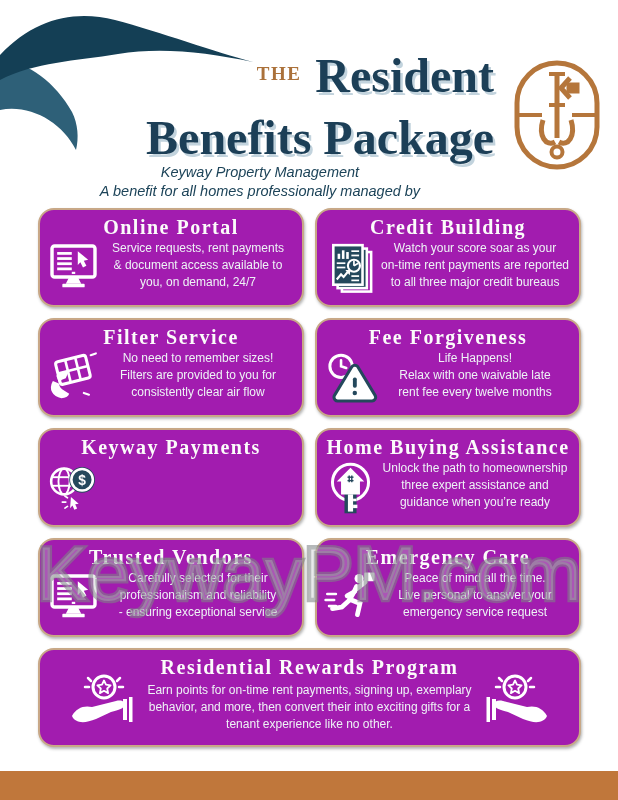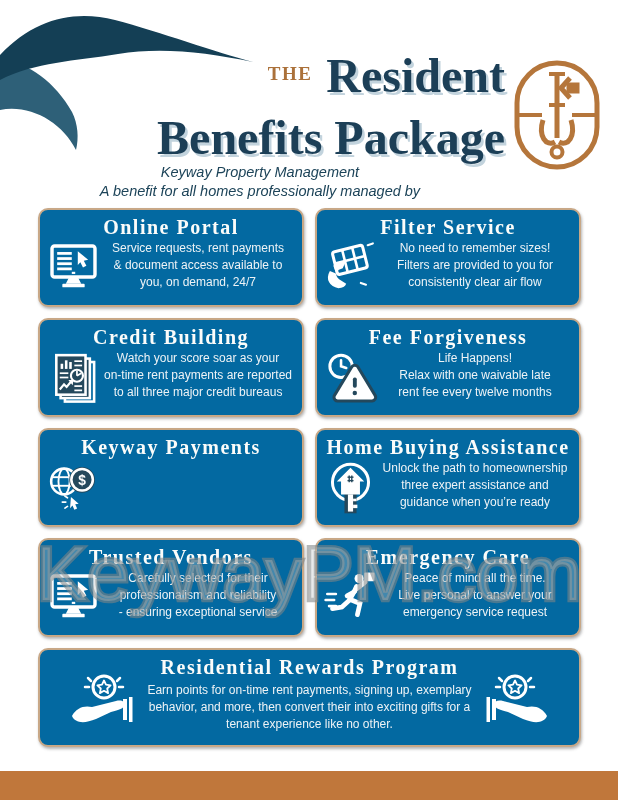--- a/index.html
+++ b/index.html
@@ -1,30 +1,30 @@
 <!DOCTYPE html>
 <html><head>
 <meta charset="utf-8">
 <style>
   html,body{margin:0;padding:0;}
   body{width:618px;height:800px;background:#ffffff;position:relative;overflow:hidden;
        font-family:"Liberation Sans",sans-serif;}
   .swoosh{position:absolute;top:0;left:0;width:258px;height:160px;}
   .logo{position:absolute;top:58px;right:16px;width:90px;height:114px;}
-  .title-block{position:absolute;top:50px;right:113px;text-align:right;
+  .title-block{position:absolute;top:50px;right:124px;text-align:right;
        font-family:"Liberation Serif",serif;font-weight:bold;color:#1c3f57;}
   .title-line{font-size:48px;line-height:52px;text-shadow:2.5px 2.5px 0 #c2d3dd;white-space:nowrap;}
   .the-prefix{font-family:"Liberation Serif",serif;font-weight:bold;font-size:19px;
        letter-spacing:1.5px;color:#ab713a;position:relative;top:-12px;margin-right:14px;
        text-shadow:none;}
   .subtitle{position:absolute;top:163px;left:58px;width:404px;text-align:center;
        font-style:italic;font-size:14.5px;line-height:1.32;color:#1d4459;}
   .grid{position:absolute;left:38px;top:208px;width:543px;display:grid;
        grid-template-columns:1fr 1fr;column-gap:11px;row-gap:11px;}
-  .card{background:#0369a1;border:2px solid #c8a887;border-radius:10px;height:99px;
+  .card{background:#a21caf;border:2px solid #c8a887;border-radius:16px;height:99px;
        box-sizing:border-box;color:#eef3f6;box-shadow:1px 2px 3px rgba(40,40,40,.35);
        position:relative;}
   .card-title{font-family:"Liberation Serif",serif;font-weight:bold;font-size:20px;
        letter-spacing:1.5px;text-align:center;margin-top:6px;white-space:nowrap;color:#fbfcfa;}
   .card-body{display:flex;align-items:flex-start;padding:1px 8px 0 4px;}
   .card-icon{flex:0 0 58px;display:flex;justify-content:center;align-items:center;}
   .card-icon svg{width:55px;height:55px;}
   .card-text{flex:1;text-align:center;font-size:12px;line-height:1.42;white-space:pre-line;}
   .wide{grid-column:1 / span 2;}
   .wide .card-text{max-width:436px;margin:3px auto 0;}
@@ -91,45 +91,20 @@
           </g>
         </svg>
       </div>
       <div class="card-text">Service requests, rent payments
 &amp; document access available to
 you, on demand, 24/7</div>
     </div>
   </div>
 
   <div class="card">
-    <div class="card-title">Filter Service</div>
-    <div class="card-body">
-      <div class="card-icon">
-        <svg viewBox="0 0 64 64">
-          <g transform="rotate(-14 30 26)">
-            <rect x="14" y="10" width="36" height="27" rx="3" fill="none" stroke="#fff" stroke-width="3.5"></rect>
-            <line x1="26" y1="10" x2="26" y2="37" stroke="#fff" stroke-width="3"></line>
-            <line x1="38" y1="10" x2="38" y2="37" stroke="#fff" stroke-width="3"></line>
-            <line x1="14" y1="23.5" x2="50" y2="23.5" stroke="#fff" stroke-width="3"></line>
-          </g>
-          <path d="M12,30 q7,-7 14,-4 l-3,7 q-5,1 -8,5 z" fill="#fff"></path>
-          <path d="M8,36 q-4,7 -1,13 q3,6 11,7 q7,0 9,-5 l-6,-4 q-5,-2 -6,-8 z" fill="#fff"></path>
-          <g stroke="#fff" stroke-width="2.5" stroke-linecap="round">
-            <line x1="52" y1="6" x2="58" y2="4"></line>
-              <line x1="44" y1="50" x2="50" y2="52"></line>
-          </g>
-        </svg>
-      </div>
-      <div class="card-text">No need to remember sizes!
-Filters are provided to you for
-consistently clear air flow</div>
-    </div>
-  </div>
-
-  <div class="card">
     <div class="card-title">Credit Building</div>
     <div class="card-body">
       <div class="card-icon">
         <svg viewBox="0 0 64 64">
           <rect x="22" y="14" width="34" height="46" fill="none" stroke="#fff" stroke-width="3"></rect>
           <rect x="17" y="10" width="34" height="46" fill="#24485c" stroke="#fff" stroke-width="3"></rect>
           <rect x="12" y="6" width="34" height="46" fill="#24485c" stroke="#fff" stroke-width="3"></rect>
           <g fill="#fff">
             <rect x="17" y="16" width="3" height="6"></rect>
               <rect x="22" y="12" width="3" height="10"></rect>
@@ -146,20 +121,45 @@
           <circle cx="36" cy="30" r="7" fill="none" stroke="#fff" stroke-width="2.5"></circle>
           <line x1="36" y1="30" x2="36" y2="24" stroke="#fff" stroke-width="2"></line>
           <line x1="36" y1="30" x2="41" y2="27" stroke="#fff" stroke-width="2"></line>
           <polyline points="16,46 21,40 24,43 29,37" stroke="#fff" stroke-width="2.5" fill="none"></polyline>
           <path d="M26,35 l6,0 l-1,6 z" fill="#fff"></path>
         </svg>
       </div>
       <div class="card-text">Watch your score soar as your
 on-time rent payments are reported
 to all three major credit bureaus</div>
+    </div>
+  </div>
+
+  <div class="card">
+    <div class="card-title">Filter Service</div>
+    <div class="card-body">
+      <div class="card-icon">
+        <svg viewBox="0 0 64 64">
+          <g transform="rotate(-14 30 26)">
+            <rect x="14" y="10" width="36" height="27" rx="3" fill="none" stroke="#fff" stroke-width="3.5"></rect>
+            <line x1="26" y1="10" x2="26" y2="37" stroke="#fff" stroke-width="3"></line>
+            <line x1="38" y1="10" x2="38" y2="37" stroke="#fff" stroke-width="3"></line>
+            <line x1="14" y1="23.5" x2="50" y2="23.5" stroke="#fff" stroke-width="3"></line>
+          </g>
+          <path d="M12,30 q7,-7 14,-4 l-3,7 q-5,1 -8,5 z" fill="#fff"></path>
+          <path d="M8,36 q-4,7 -1,13 q3,6 11,7 q7,0 9,-5 l-6,-4 q-5,-2 -6,-8 z" fill="#fff"></path>
+          <g stroke="#fff" stroke-width="2.5" stroke-linecap="round">
+            <line x1="52" y1="6" x2="58" y2="4"></line>
+              <line x1="44" y1="50" x2="50" y2="52"></line>
+          </g>
+        </svg>
+      </div>
+      <div class="card-text">No need to remember sizes!
+Filters are provided to you for
+consistently clear air flow</div>
     </div>
   </div>
 
   <div class="card">
     <div class="card-title">Fee Forgiveness</div>
     <div class="card-body">
       <div class="card-icon">
         <svg viewBox="0 0 64 64">
           <circle cx="21" cy="19" r="13" fill="none" stroke="#fff" stroke-width="3.5"></circle>
           <path d="M21,12 v7 l6,2" stroke="#fff" stroke-width="3" fill="none" stroke-linecap="round"></path>

